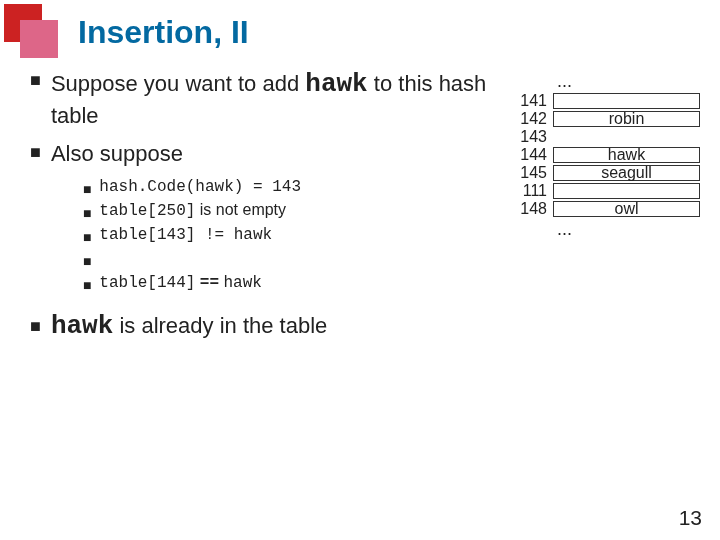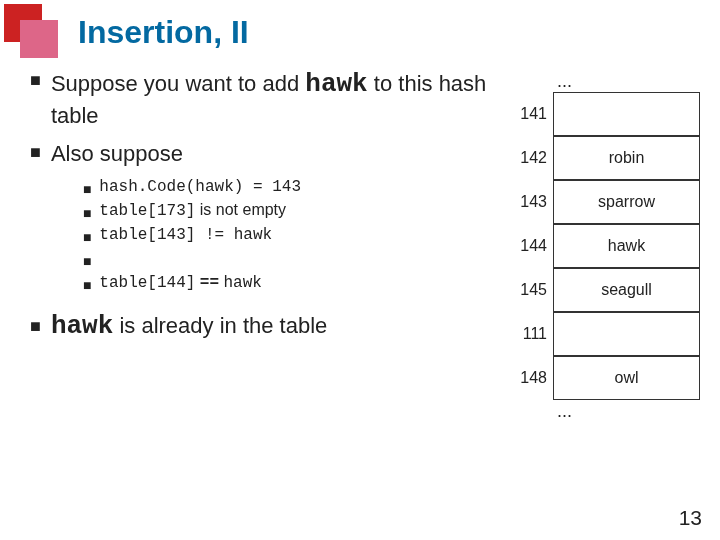--- a/index.html
+++ b/index.html
@@ -156,21 +156,21 @@
       width: 38px;
       font-size: 16px;
       color: #222;
       text-align: right;
       padding-right: 6px;
       flex-shrink: 0;
     }
 
     .hash-cell {
       flex: 1;
-      height: 44px;
+      height: 16px;
       border: 1.5px solid #333;
       display: flex;
       align-items: center;
       justify-content: center;
       font-size: 16px;
       color: #222;
       background: #ffffff;
     }
 
     .dots-row {
@@ -228,21 +228,21 @@
         <div class="sub-bullet-item">
           <span class="sub-bullet">■</span>
           <span class="sub-text">
             <span class="code">hash.Code(hawk) = 143</span>
           </span>
         </div>
 
         <div class="sub-bullet-item">
           <span class="sub-bullet">■</span>
           <span class="sub-text">
-            <span class="code">table[173]</span> is not empty
+            <span class="code">table[250]</span> is not empty
           </span>
         </div>
 
         <div class="sub-bullet-item">
           <span class="sub-bullet">■</span>
           <span class="sub-text">
             <span class="code">table[143] != hawk</span>
           </span>
         </div>
 
@@ -282,21 +282,20 @@
     <div class="hash-cell"></div>
   </div>
 
   <div class="hash-row">
     <div class="hash-index">142</div>
     <div class="hash-cell">robin</div>
   </div>
 
   <div class="hash-row">
     <div class="hash-index">143</div>
-    <div class="hash-cell">sparrow</div>
   </div>
 
   <div class="hash-row">
     <div class="hash-index">144</div>
     <div class="hash-cell">hawk</div>
   </div>
 
   <div class="hash-row">
     <div class="hash-index">145</div>
     <div class="hash-cell">seagull</div>

